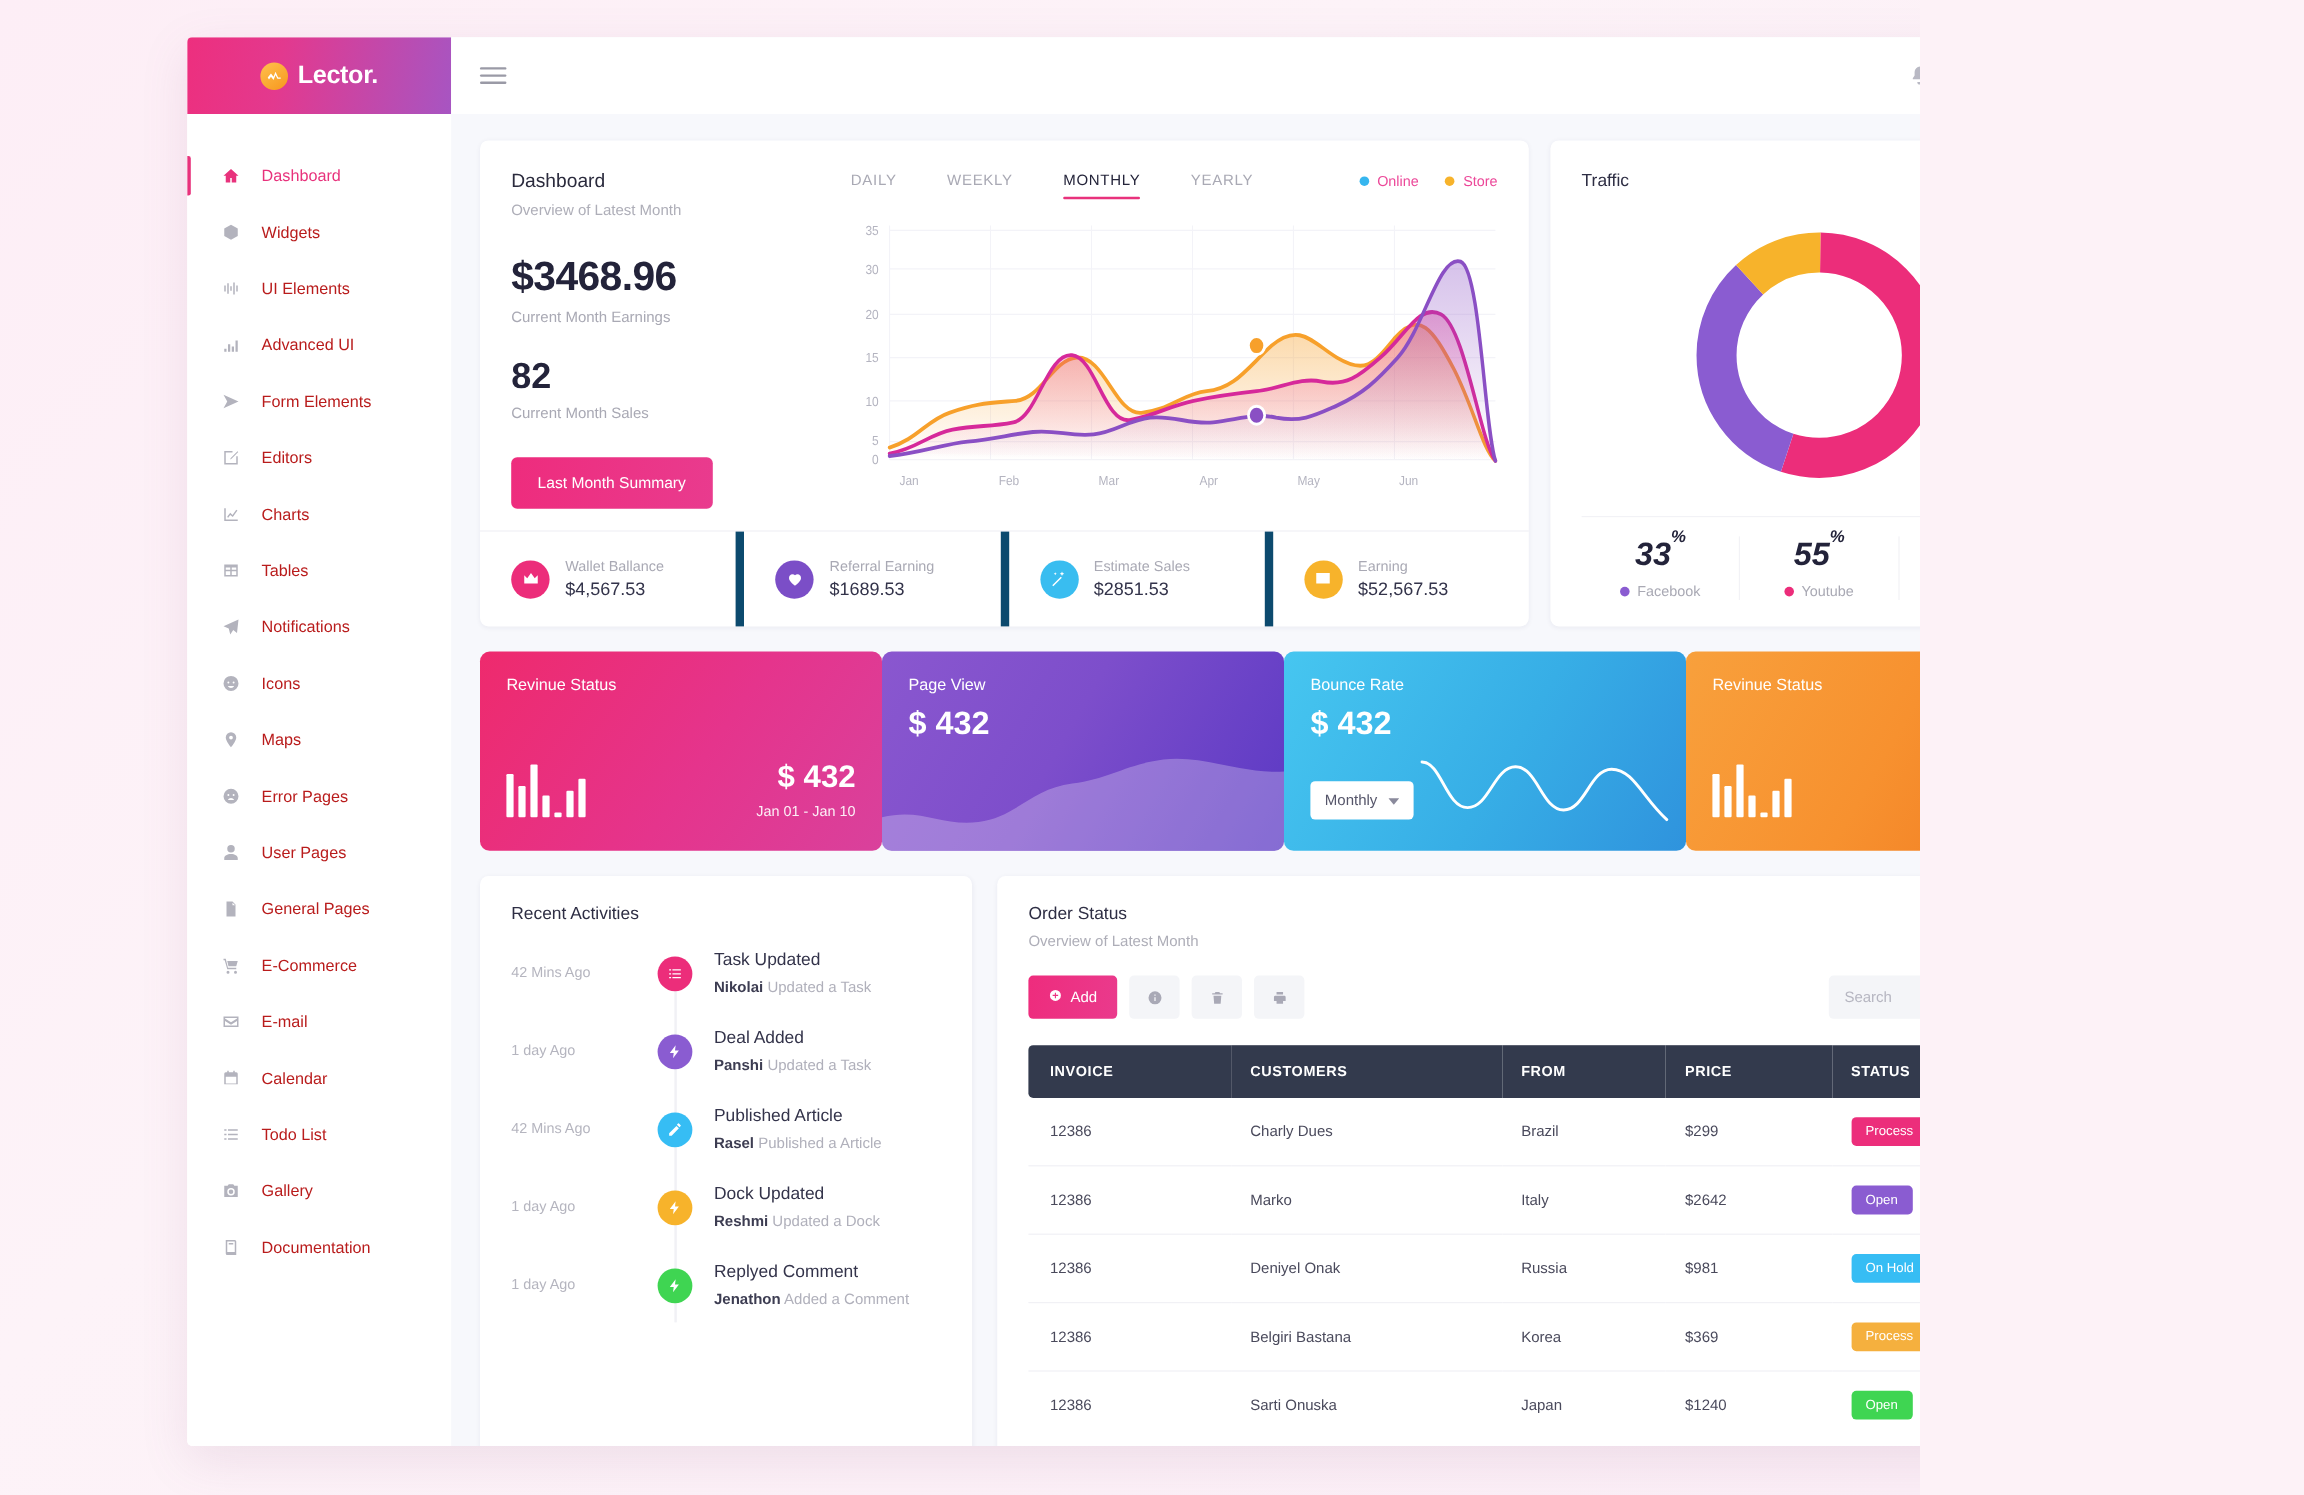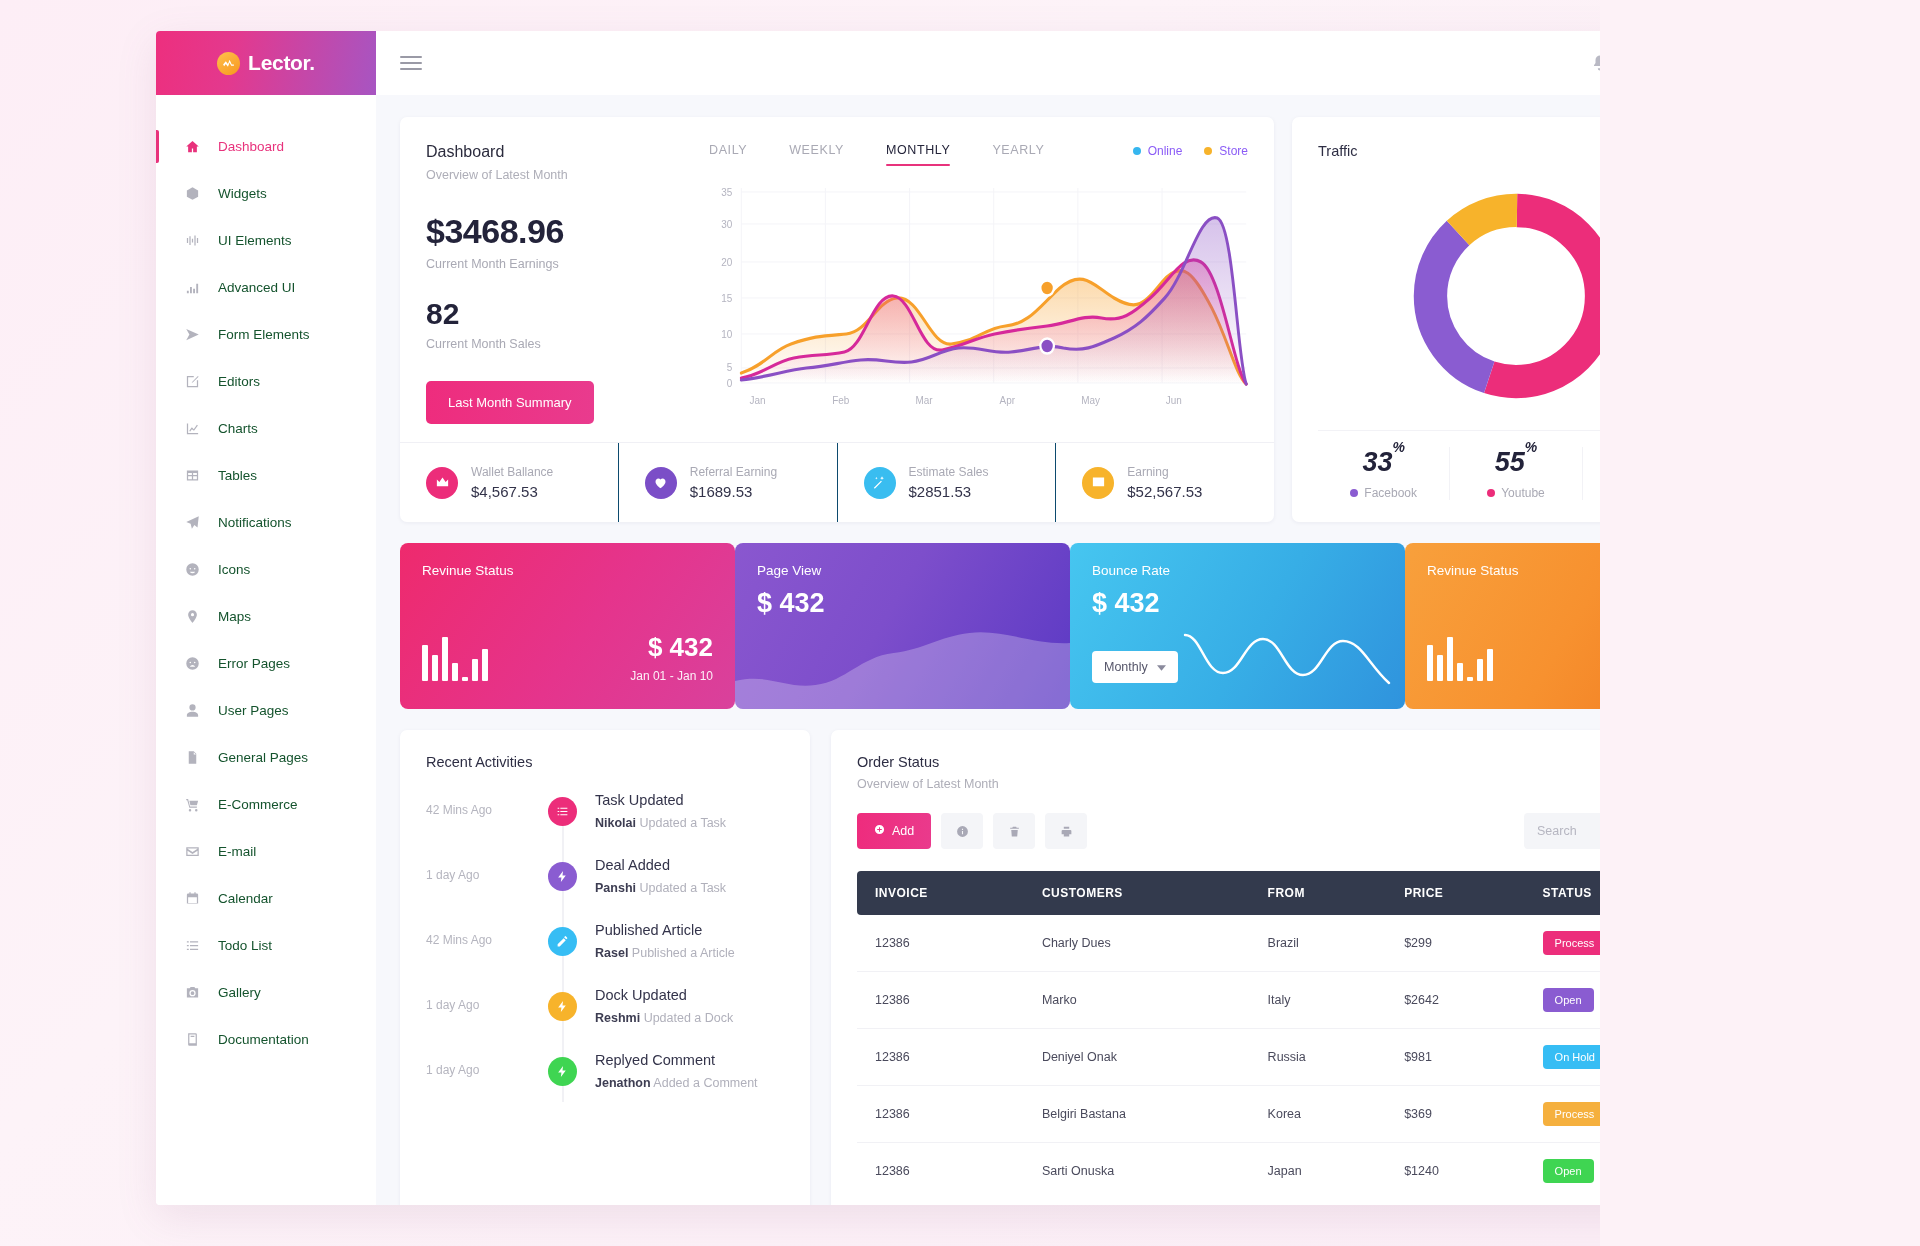--- a/index.html
+++ b/index.html
@@ -47,21 +47,21 @@
   .nav-item {
     position: relative;
     display: flex; align-items: center;
     height: 47px;
     padding-left: 28px;
     gap: 17px;
     cursor: pointer;
   }
   .nav-item .ic { width: 17px; display:flex; align-items:center; justify-content:center; color:#b3b3bd; }
   .nav-item .ic svg { width: 15px; height: 15px; fill: currentColor; }
-  .nav-label { font-size: 13.5px; color: #14532d; }
+  .nav-label { font-size: 13.5px; color: #b91c1c; }
   .nav-item.active::before{
     content:""; position:absolute; left:0; top:7px; bottom:7px; width:3px;
     background:#e8327c; border-radius:0 2px 2px 0;
   }
   .nav-item.active .ic { color:#e8327c; }
   .nav-item.active .nav-label { color:#e8327c; }
 
   
   .main { flex:1; display:flex; flex-direction:column; background:#f7f8fc; min-width:0; }
   .topbar {
@@ -114,28 +114,28 @@
     color:#fff; font-size:13px; border:none; border-radius:5px;
     padding: 14px 22px; cursor:pointer;
   }
   .dash-right { flex:1; min-width:0; padding-left: 6px; }
   .chart-head { display:flex; align-items:flex-start; }
   .tabs { display:flex; gap:42px; margin-left: 22px; }
   .tab { font-size:12.5px; color:#a9a9b4; letter-spacing:.6px; cursor:pointer; padding-bottom:9px; position:relative; }
   .tab.active { color:#24243a; }
   .tab.active::after{ content:""; position:absolute; left:0; right:0; bottom:0; height:2.5px; background:#e8327c; border-radius:2px;}
   .legend { margin-left:auto; display:flex; gap:22px; align-items:center; padding-top:1px;}
-  .lg { display:flex; align-items:center; gap:7px; font-size:12px; color:#8b5cf6; }
+  .lg { display:flex; align-items:center; gap:7px; font-size:12px; color:#ec4899; }
   .dot { width:8px; height:8px; border-radius:50%; }
 
   .plot { position:relative; height:232px; margin-top:12px; }
   .plot svg { display:block; width:100%; height:100%; }
 
   .stats-row { display:flex; border-top:1px solid #f0f0f5; margin-top:18px; }
-  .stat { flex:1; display:flex; align-items:center; gap:13px; padding:22px 0 22px 26px; border-right:1px solid #0c4a6e; }
+  .stat { flex:1; display:flex; align-items:center; gap:13px; padding:22px 0 22px 26px; border-right:7px solid #0c4a6e; }
   .stat:last-child{ border-right:none; }
   .stat-ic { width:32px; height:32px; border-radius:50%; display:flex; align-items:center; justify-content:center; flex:0 0 32px;}
   .stat-ic svg { width:15px; height:15px; fill:#fff; }
   .stat-label { font-size:12px; color:#a9a9b4; }
   .stat-val { font-size:15px; color:#33334a; margin-top:4px; }
 
   .traffic-card { width:448px; flex:0 0 448px; padding: 26px 26px 22px; display:flex; flex-direction:column; }
   .donut-wrap { flex:1; display:flex; align-items:center; justify-content:center; padding: 6px 0 4px;}
   .traffic-stats { display:flex; border-top:1px solid #f2f2f6; padding-top:16px; }
   .tstat { flex:1; text-align:center; border-right:1px solid #f2f2f6; }

